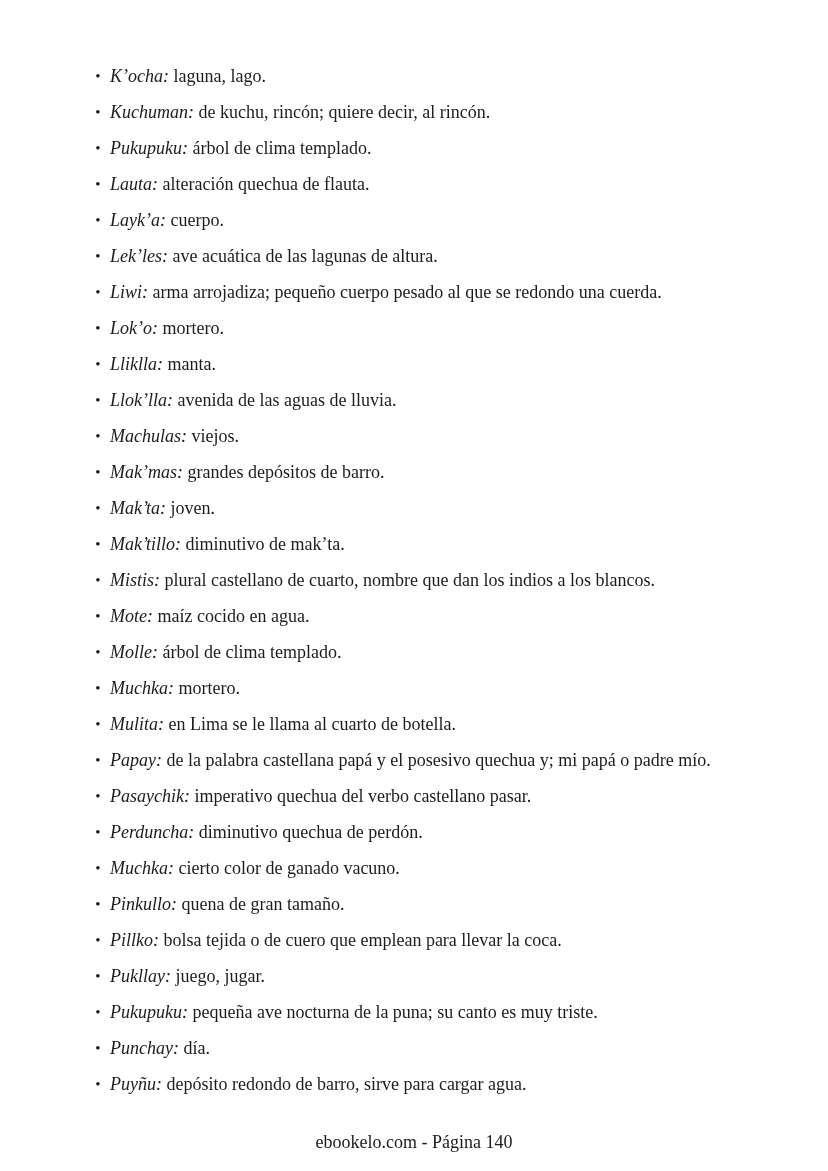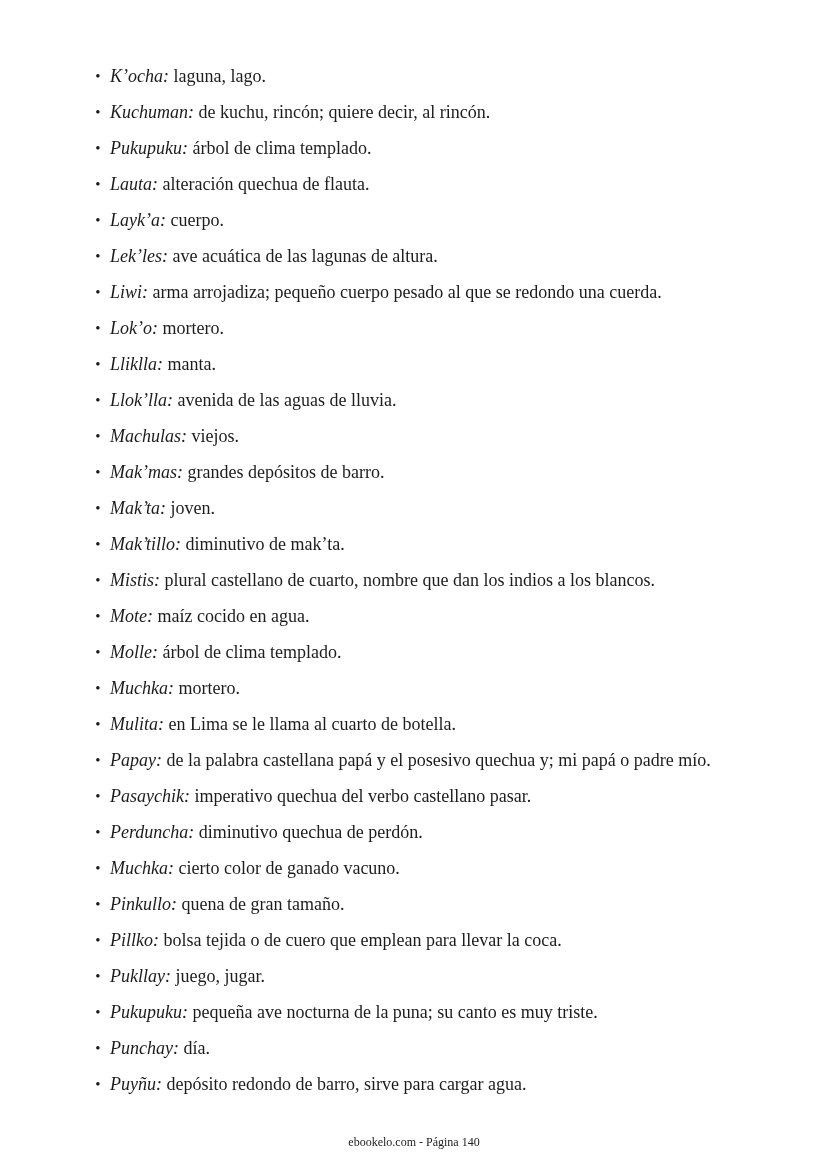--- a/index.html
+++ b/index.html
@@ -43,21 +43,21 @@
     font-style: italic;
   }
   .italic {
   }
   .footer {
     position: absolute;
     left: 0;
     right: 0;
     bottom: 17px;
     text-align: center;
-    font-size: 12px;
+    font-size: 18px;
     line-height: 24px;
     color: #1c1c1c;
   }
 </style>
 </head>
 <body>
 
 <div class="page">
   <ul class="glossary" id="glossary-list">
       <li class="entry">

